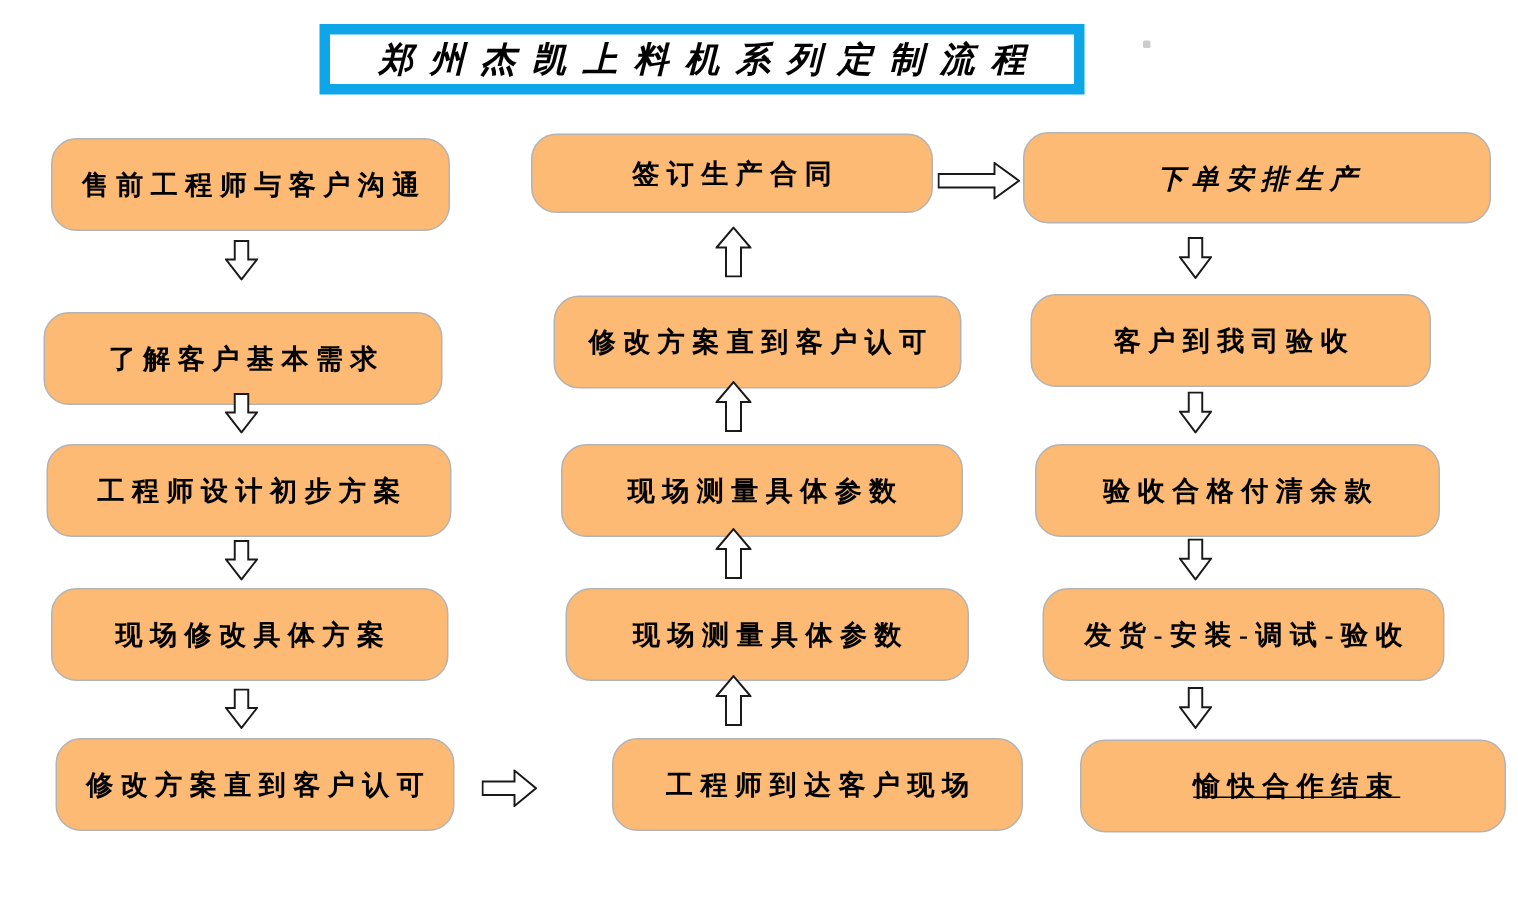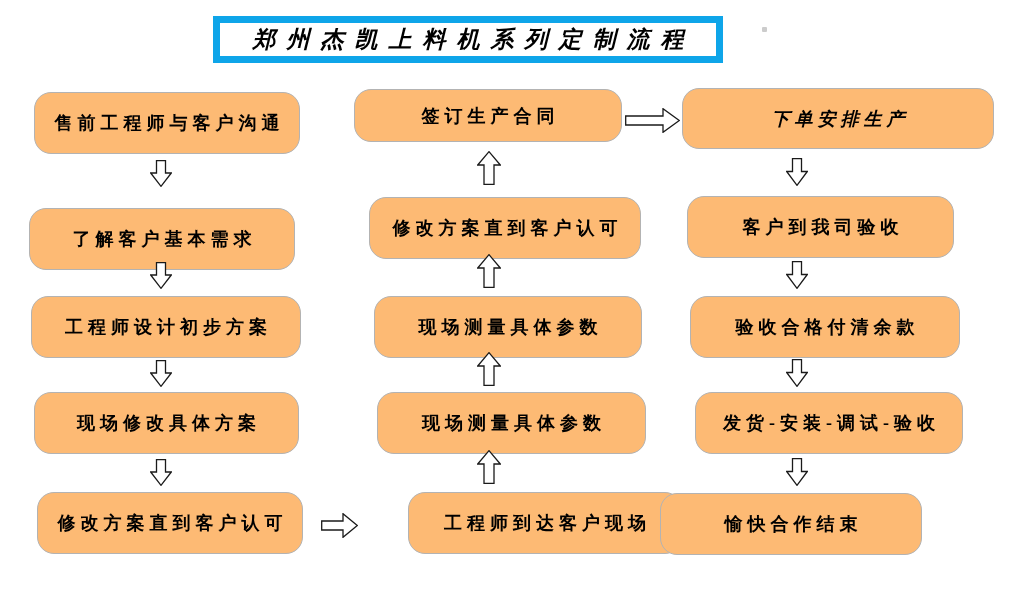--- a/index.html
+++ b/index.html
@@ -69,21 +69,21 @@
   <div class="node" style="left:354px;top:89px;width:268px;height:53px;">签订生产合同</div>
   <div class="node" style="left:369px;top:197px;width:272px;">修改方案直到客户认可</div>
   <div class="node" style="left:374px;top:296px;width:268px;">现场测量具体参数</div>
   <div class="node" style="left:377px;top:392px;width:269px;">现场测量具体参数</div>
   <div class="node" style="left:378px;top:492px;width:274px;margin-left:30px;">工程师到达客户现场</div>
 
   <div class="node" style="left:682px;top:88px;width:312px;height:61px;font-style:italic;">下单安排生产</div>
   <div class="node" style="left:687px;top:196px;width:267px;">客户到我司验收</div>
   <div class="node" style="left:690px;top:296px;width:270px;">验收合格付清余款</div>
   <div class="node" style="left:695px;top:392px;width:268px;">发货-安装-调试-验收</div>
-  <div class="node" style="left:660px;top:493px;width:262px;">愉快合作结束</div>
+  <div class="node" style="left:720px;top:493px;width:284px;text-decoration:underline;">愉快合作结束</div>
 
   <div class="arrow" style="left:150px;top:160px;">
     <svg width="22" height="27" viewBox="0 0 22 27">
         <polygon points="6.5,0.7 15.5,0.7 15.5,13 21.3,13 11,26.3 0.7,13 6.5,13" fill="#ffffff" stroke="#1a1a1a" stroke-width="1.3"></polygon>
       </svg>
   </div>
   <div class="arrow" style="left:150px;top:262px;">
     <svg width="22" height="27" viewBox="0 0 22 27">
         <polygon points="6.5,0.7 15.5,0.7 15.5,13 21.3,13 11,26.3 0.7,13 6.5,13" fill="#ffffff" stroke="#1a1a1a" stroke-width="1.3"></polygon>
       </svg>

